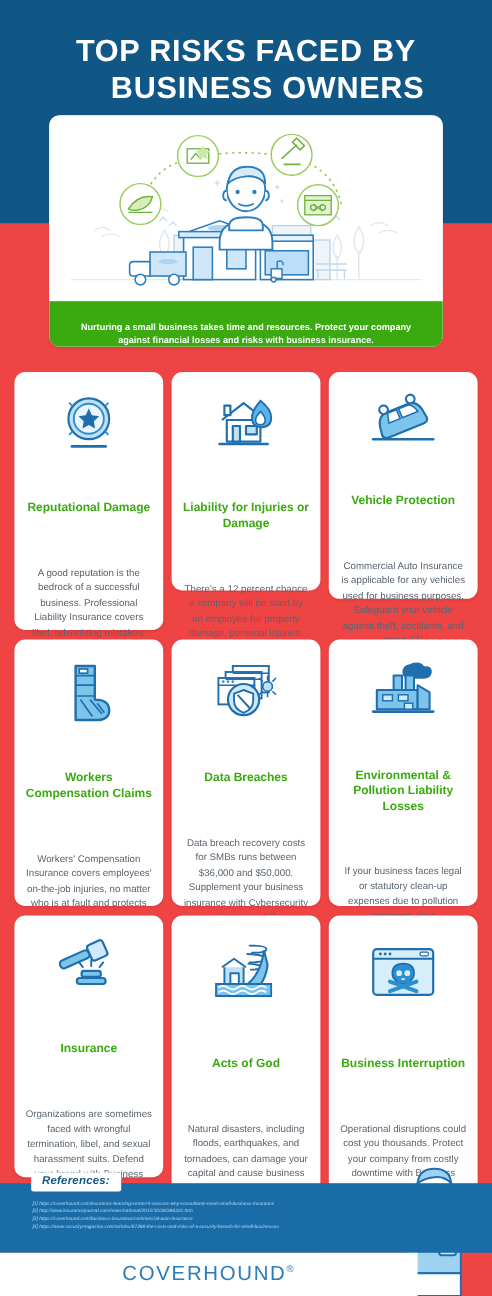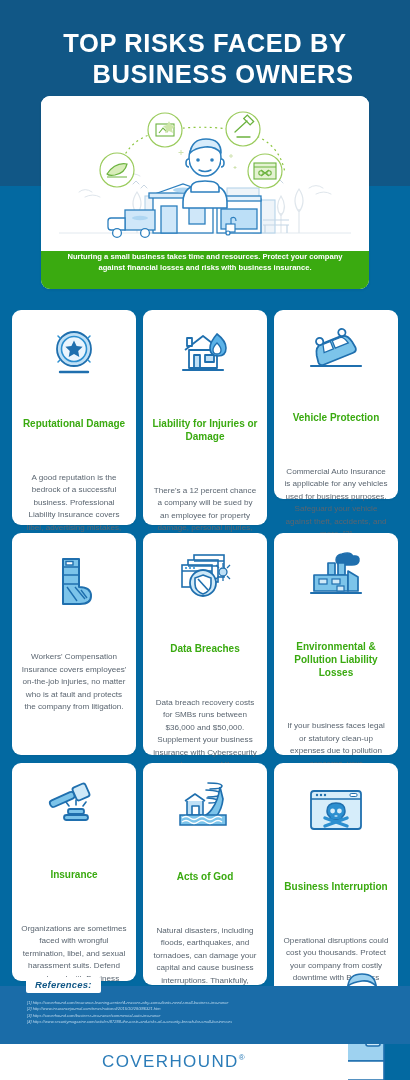--- a/index.html
+++ b/index.html
@@ -3,21 +3,21 @@
 <meta charset="utf-8">
 <style>
   * { margin:0; padding:0; box-sizing:border-box; }
   html,body { width:410px; }
   body {
     width:410px; height:1080px; overflow:hidden;
     background:#e8e8e8;
     font-family:"Liberation Sans", sans-serif;
     -webkit-font-smoothing:antialiased;
   }
-  .page { position:relative; width:410px; height:1080px; background:#0369a1; }
+  .page { position:relative; width:410px; height:1080px; background:#ef4444; }
 
   
   .header {
     position:absolute; top:0; left:0; width:410px; height:186px;
     background:#115786;
   }
   .title {
     padding-top:28px;
     text-align:center;
     color:#ffffff;
@@ -35,21 +35,21 @@
     width:328px; height:193px;
     background:#ffffff;
     border-radius:9px;
     overflow:hidden;
     box-shadow:0 1px 3px rgba(0,0,0,.08);
   }
   .hero-art { position:absolute; top:0; left:0; width:328px; height:160px; }
   .hero-banner {
     position:absolute; left:0; bottom:0; width:328px; height:38px;
     background:#3aaa10;
-    display:flex; align-items:flex-start; justify-content:center;
+    display:flex; align-items:flex-end; justify-content:center;
     padding:0 14px;
   }
   .hero-banner p {
     color:#ffffff; font-size:7.6px; font-weight:bold;
     line-height:1.45; text-align:center;
   }
 
   
   .grid {
     position:absolute; top:310px; left:12px;
@@ -276,21 +276,21 @@
           <g stroke="#2c8fd0" stroke-width="1.5" fill="none" stroke-linecap="round">
             <path d="M10 10 l2 2 M42 10 l-2 2 M10 36 l2 -2 M42 36 l-2 -2"></path>
           </g>
           <line x1="12" y1="46" x2="40" y2="46" stroke="#1f6fae" stroke-width="2.4" stroke-linecap="round"></line>
         </svg>
       </div>
       <div class="card-title">Reputational Damage</div>
       <div class="card-body">A good reputation is the bedrock of a successful business. Professional Liability Insurance covers libel, advertising mistakes, and reputation damage. [1]</div>
     </div>
 
-    <div class="card" style="height:215px">
+    <div class="card" style="height:182px">
       <div class="card-icon">
         <svg width="56" height="52" viewBox="0 0 56 52">
           <g stroke="#1f6fae" stroke-width="1.8" fill="#ffffff" stroke-linejoin="round">
             <path d="M8 24 L26 10 L44 24"></path>
             <rect x="12" y="24" width="28" height="18"></rect>
             <rect x="10" y="12" width="5" height="8"></rect>
             <rect x="17" y="29" width="6" height="13" fill="#bfe0f6"></rect>
             <rect x="28" y="29" width="9" height="7" fill="#bfe0f6"></rect>
           </g>
           <path d="M40 8 q9 7 9 14 q0 8 -8 8 q-8 0 -8 -8 q0 -6 7 -14z" fill="#5cb3e8" stroke="#1f6fae" stroke-width="1.6"></path>
@@ -322,20 +322,21 @@
       <div class="card-icon">
         <svg width="50" height="54" viewBox="0 0 50 54">
           <path d="M14 6 h16 v28 q12 0 12 9 q0 8 -11 8 h-17 z" fill="#7cc4ea" stroke="#1f6fae" stroke-width="2" stroke-linejoin="round"></path>
           <g stroke="#1f6fae" stroke-width="1.4" fill="none">
             <path d="M14 14 h16 M14 22 h16 M14 31 h16"></path>
             <path d="M18 34 l10 14 M26 34 l10 12 M32 37 l6 8"></path>
             <rect x="17" y="8.5" width="7" height="3.5" fill="#ffffff"></rect>
           </g>
         </svg>
       </div>
+      <div class="card-title">Workers Compensation Claims</div>
       <div class="card-body">Workers' Compensation Insurance covers employees' on-the-job injuries, no matter who is at fault and protects the company from litigation.</div>
     </div>
 
     <div class="card" style="height:222px">
       <div class="card-icon">
         <svg width="58" height="54" viewBox="0 0 58 54">
           <g fill="#ffffff" stroke="#1f6fae" stroke-width="1.6">
             <rect x="18" y="6" width="30" height="22"></rect>
             <rect x="12" y="11" width="30" height="22"></rect>
             <rect x="6" y="16" width="30" height="22"></rect>
@@ -396,21 +397,21 @@
           </g>
           <g stroke="#1f6fae" stroke-width="1.6" fill="none" stroke-linecap="round">
             <path d="M32 26 v-5 M25 27 l-3 -4 M39 27 l3 -4"></path>
           </g>
         </svg>
       </div>
       <div class="card-title">Insurance</div>
       <div class="card-body">Organizations are sometimes faced with wrongful termination, libel, and sexual harassment suits. Defend your brand with Business Liability Insurance!</div>
     </div>
 
-    <div class="card" style="height:222px">
+    <div class="card" style="height:280px">
       <div class="card-icon">
         <svg width="58" height="52" viewBox="0 0 58 52">
           <g stroke="#1f6fae" stroke-width="1.6" fill="none" stroke-linecap="round">
             <path d="M32 4 q14 0 14 3 q0 3 -12 3"></path>
             <path d="M30 11 q16 1 15 4 q-1 3 -13 3"></path>
             <path d="M31 19 q12 1 11 3 q-1 2 -9 2"></path>
           </g>
           <path d="M44 8 q-2 14 -8 22 q-4 6 -10 8 h14 q6 -8 7 -18z" fill="#7cc4ea" stroke="#1f6fae" stroke-width="1.7"></path>
           <g stroke="#1f6fae" stroke-width="1.6" fill="#ffffff" stroke-linejoin="round">
             <path d="M9 22 l10 -7 l10 7"></path>

